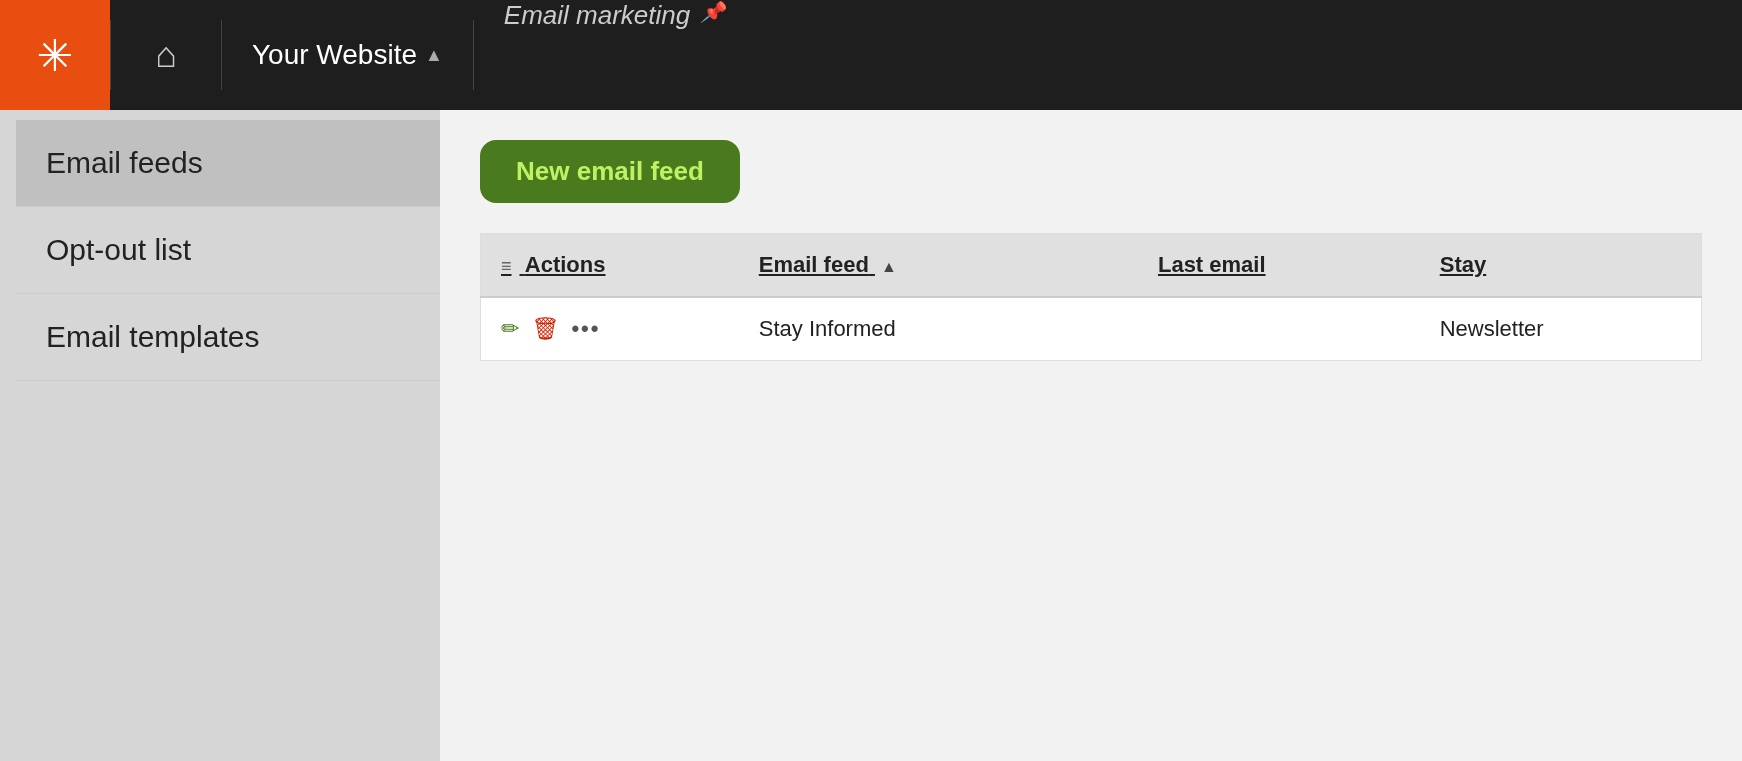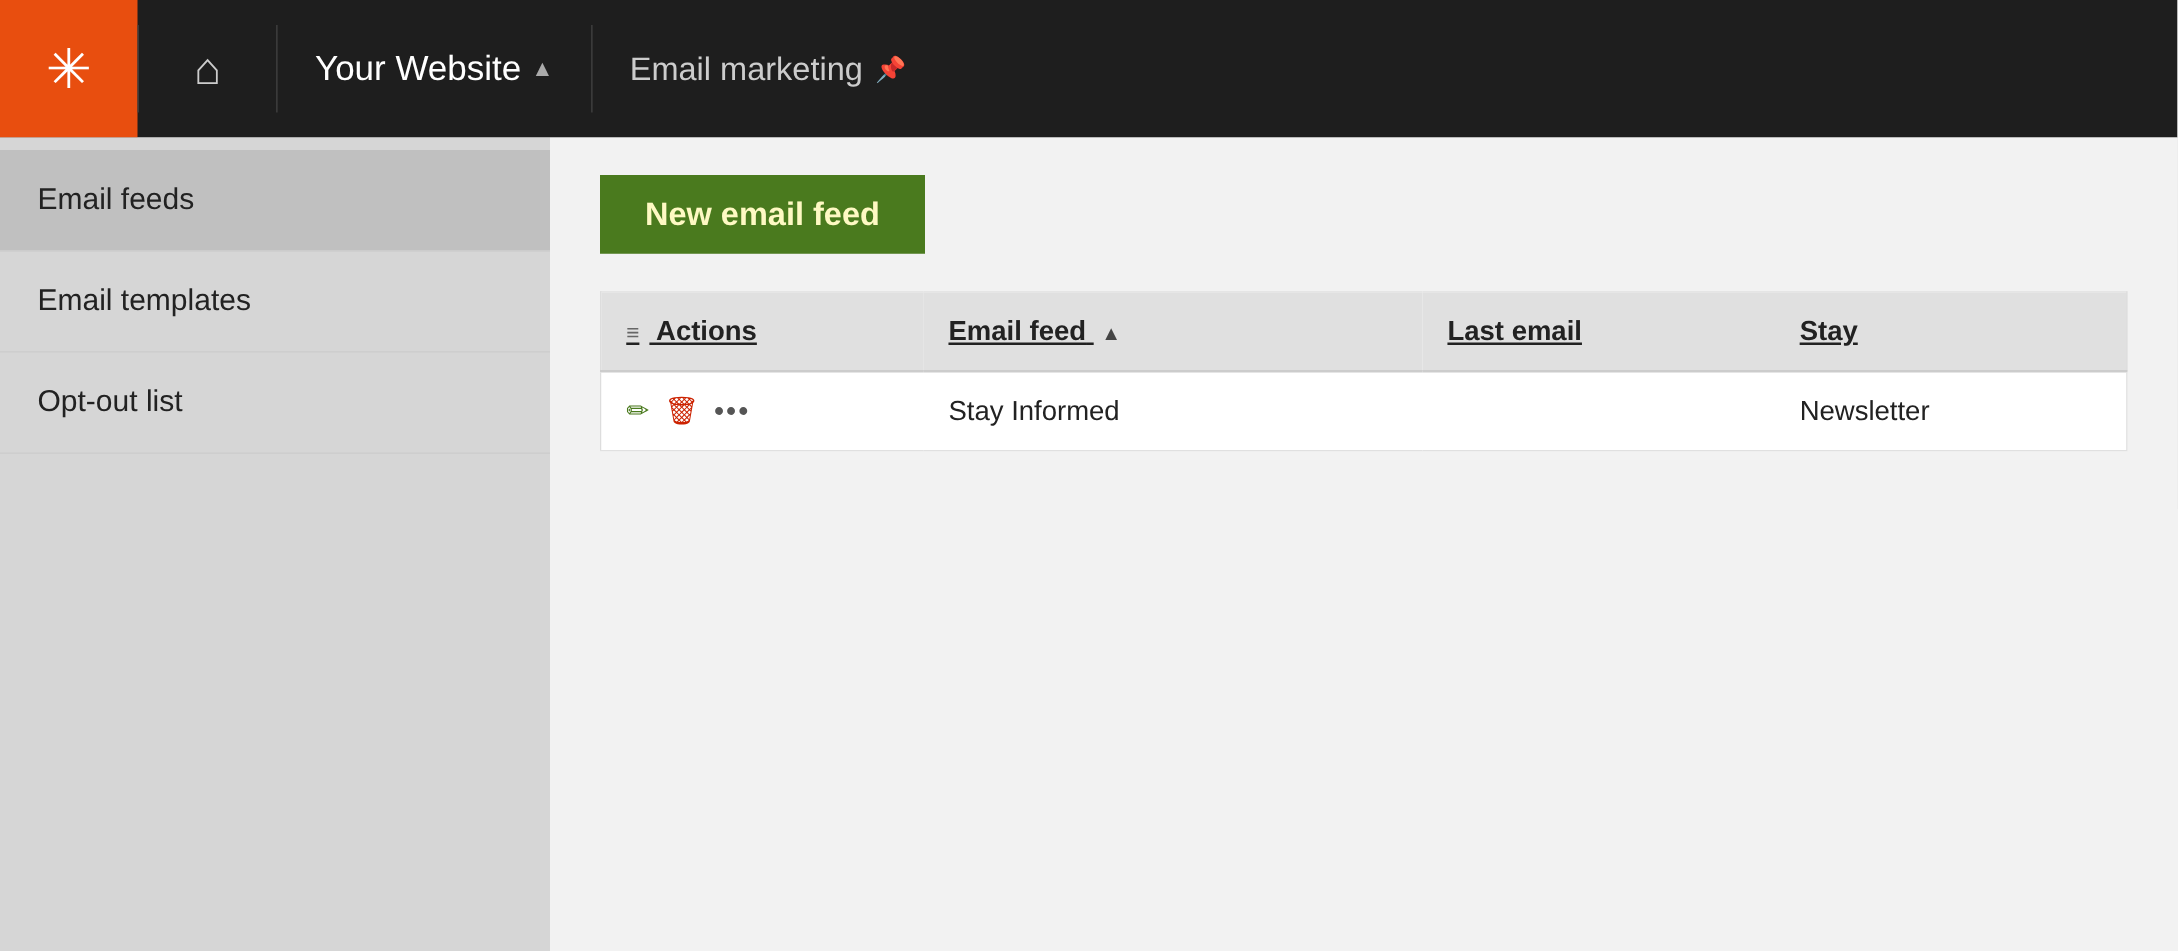--- a/index.html
+++ b/index.html
@@ -64,25 +64,25 @@
       cursor: pointer;
     }
 
     .nav-site-arrow {
       font-size: 18px;
       color: #aaa;
     }
 
     .nav-section {
       display: flex;
-      align-items: center;
       padding: 0 30px;
       color: #ccc;
       font-size: 26px;
       gap: 10px;
+      font-style: italic;
     }
 
     .pin-icon {
       font-size: 20px;
       color: #888;
       cursor: pointer;
     }
 
     
     .main-layout {
@@ -93,47 +93,48 @@
     
     .sidebar {
       width: 440px;
       background: #d6d6d6;
       flex-shrink: 0;
       padding-top: 10px;
     }
 
     .sidebar-item {
       padding: 26px 30px;
-      font-size: 24px;
+      font-size: 30px;
       color: #222;
       cursor: pointer;
       border-bottom: 1px solid #ccc;
+      margin-left: 16px;
     }
 
     .sidebar-item.active {
       background: #c0c0c0;
       font-weight: 500;
     }
 
     
     .content {
       flex: 1;
       background: #f2f2f2;
       padding: 30px 40px;
     }
 
     
     .new-feed-btn {
       background: #4a7a1e;
-      color: #fef9c3;
+      color: #bef264;
       border: none;
       padding: 16px 36px;
       font-size: 26px;
       font-weight: 600;
-      border-radius: 0;
+      border-radius: 16px;
       cursor: pointer;
       margin-bottom: 30px;
       display: inline-block;
     }
 
     
     .feed-table {
       width: 100%;
       border-collapse: collapse;
       background: white;
@@ -251,24 +252,24 @@
   </div>
 </nav>
 
 <div class="main-layout">
 
   <aside class="sidebar">
     <div class="sidebar-item active">
       <span>Email feeds</span>
     </div>
     <div class="sidebar-item">
-      <span>Email templates</span>
+      <span>Opt-out list</span>
     </div>
     <div class="sidebar-item">
-      <span>Opt-out list</span>
+      <span>Email templates</span>
     </div>
   </aside>
 
   <main class="content">
     <button class="new-feed-btn">New email feed</button>
 
     <table class="feed-table">
       <thead>
         <tr>
           <th class="col-actions">

